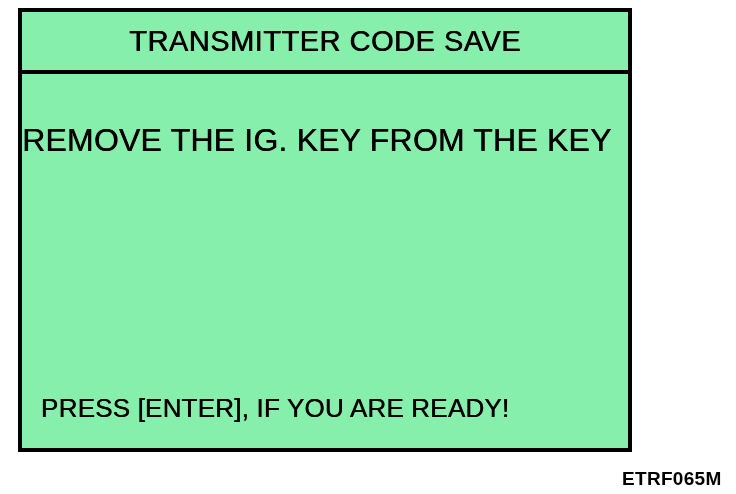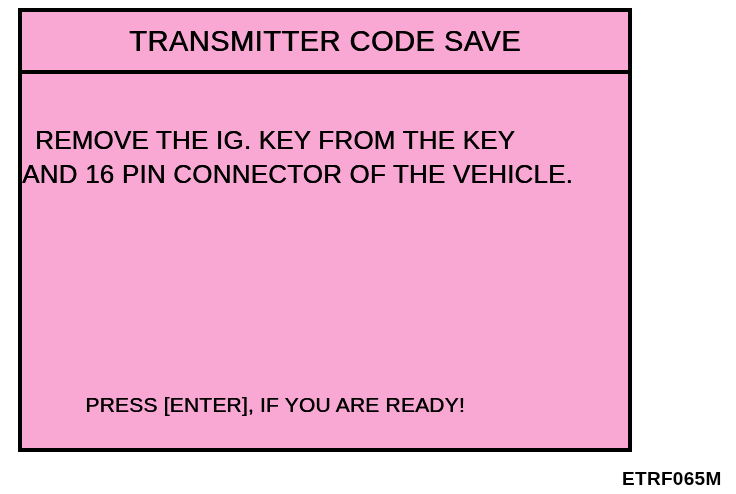--- a/index.html
+++ b/index.html
@@ -18,21 +18,21 @@
 
   
   .screen-box {
     position: absolute;
     left: 18px;
     top: 8px;
     width: 614px;
     height: 444px;
     box-sizing: border-box;
     border: 4px solid #000000;
-    background: #f9a8d4;
+    background: #86efac;
   }
 
   
   .screen-header {
     position: absolute;
     left: 0;
     top: 0;
     width: 100%;
     height: 62px;
     box-sizing: border-box;
@@ -48,37 +48,37 @@
     text-shadow: 0.6px 0 0 #000000;
   }
 
   
   .screen-message {
     position: absolute;
     left: 0;
     right: 100px;
     top: 111px;
     text-align: center;
-    font-size: 26px;
+    font-size: 32px;
     line-height: 34px;
     letter-spacing: 0.2px;
     text-shadow: 0.5px 0 0 #000000;
   }
   .message-line {
     white-space: nowrap;
   }
 
   
   .screen-prompt {
     position: absolute;
     left: 0;
     right: 100px;
     top: 381px;
     text-align: center;
-    font-size: 21px;
+    font-size: 26px;
     letter-spacing: 0.2px;
     white-space: nowrap;
     text-shadow: 0.5px 0 0 #000000;
   }
 
   
   .reference-code {
     position: absolute;
     left: 622px;
     top: 468px;
@@ -92,20 +92,19 @@
 <body>
 
 <div class="screen-box">
 
   <div class="screen-header">
     <span class="screen-title">TRANSMITTER CODE SAVE</span>
   </div>
 
   <div class="screen-message">
     <div class="message-line">REMOVE THE IG. KEY FROM THE KEY</div>
-    <div class="message-line">AND 16 PIN CONNECTOR OF THE VEHICLE.</div>
   </div>
 
   <div class="screen-prompt">PRESS [ENTER], IF YOU ARE READY!</div>
 
 </div>
 
 <div class="reference-code">ETRF065M</div>
 
 </body></html>

